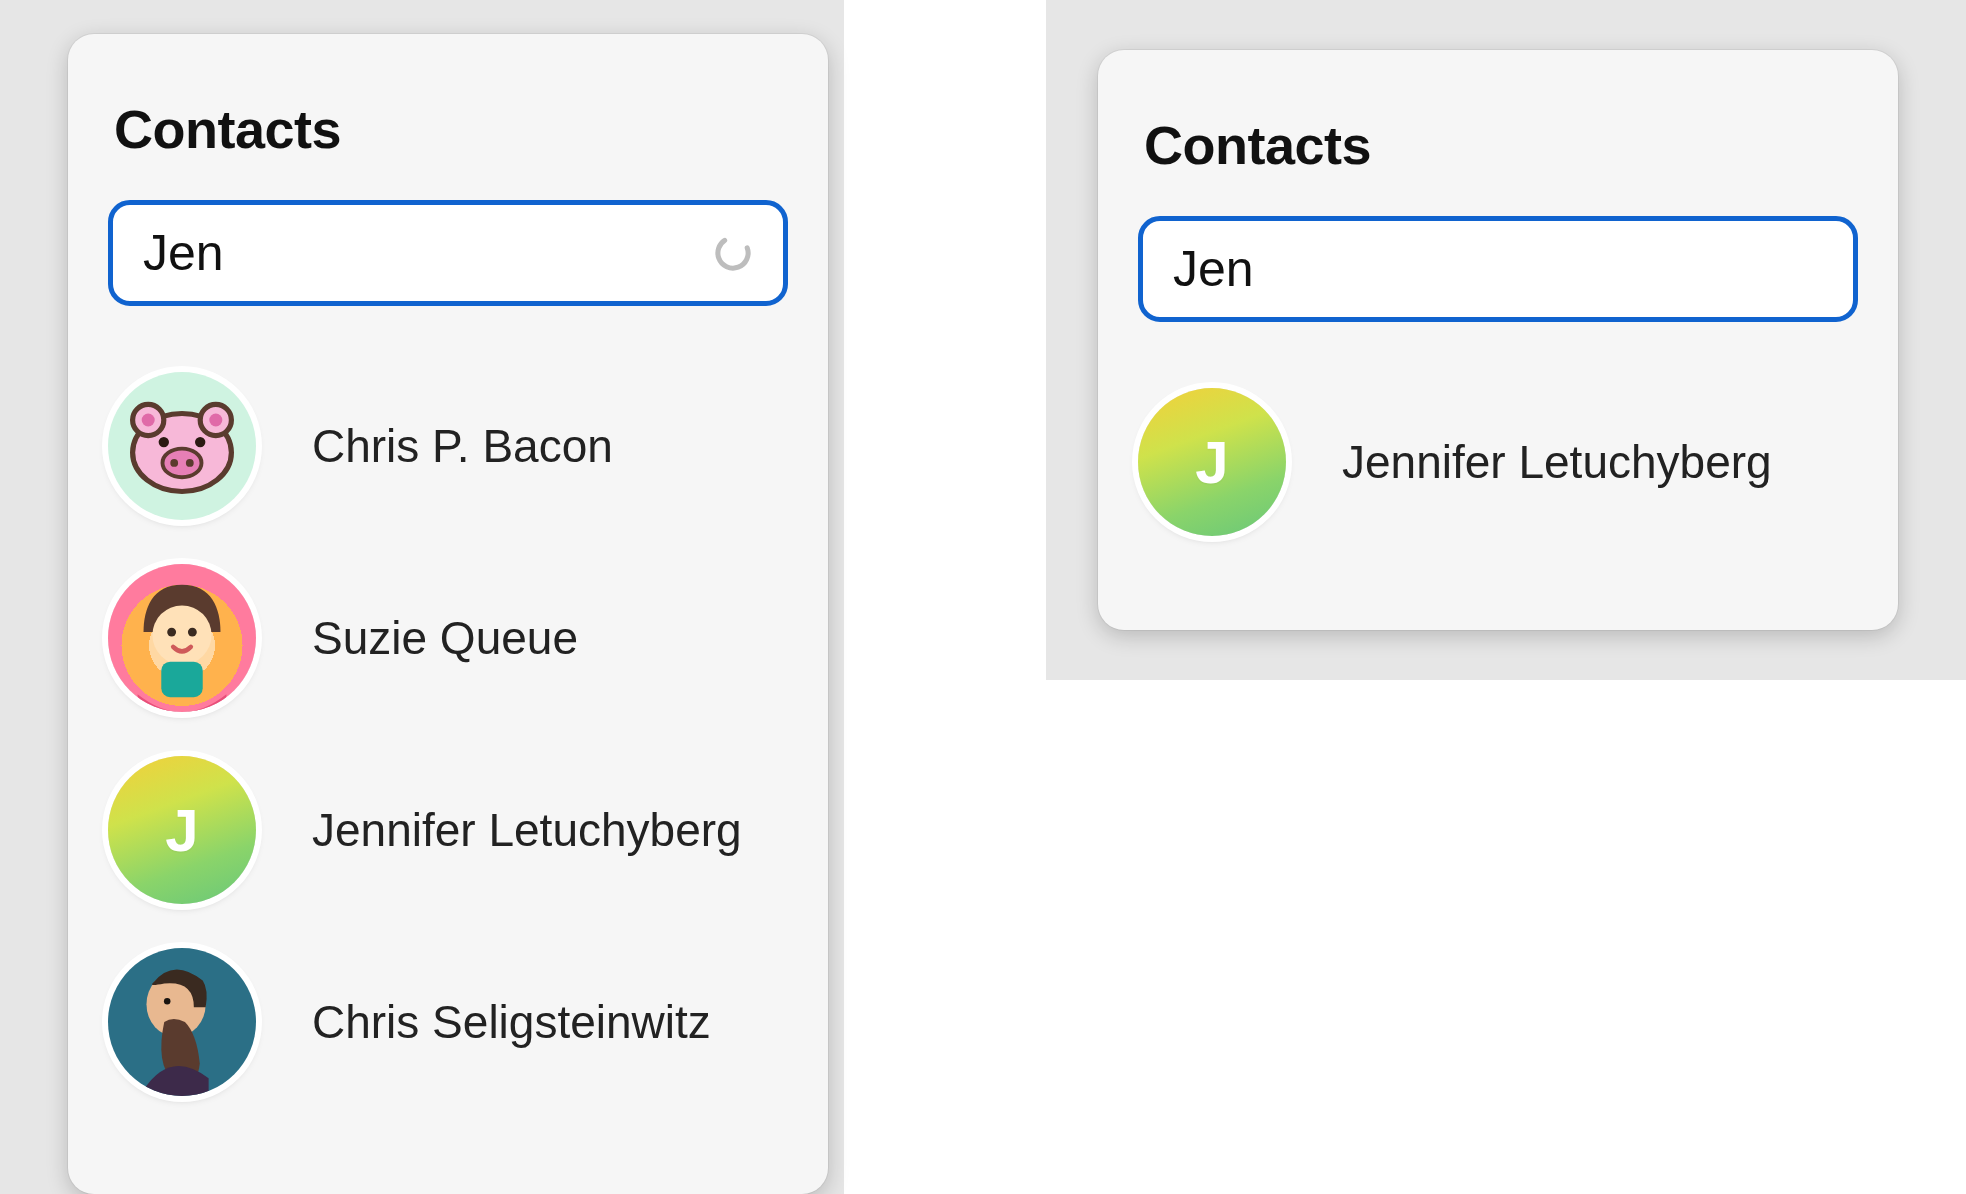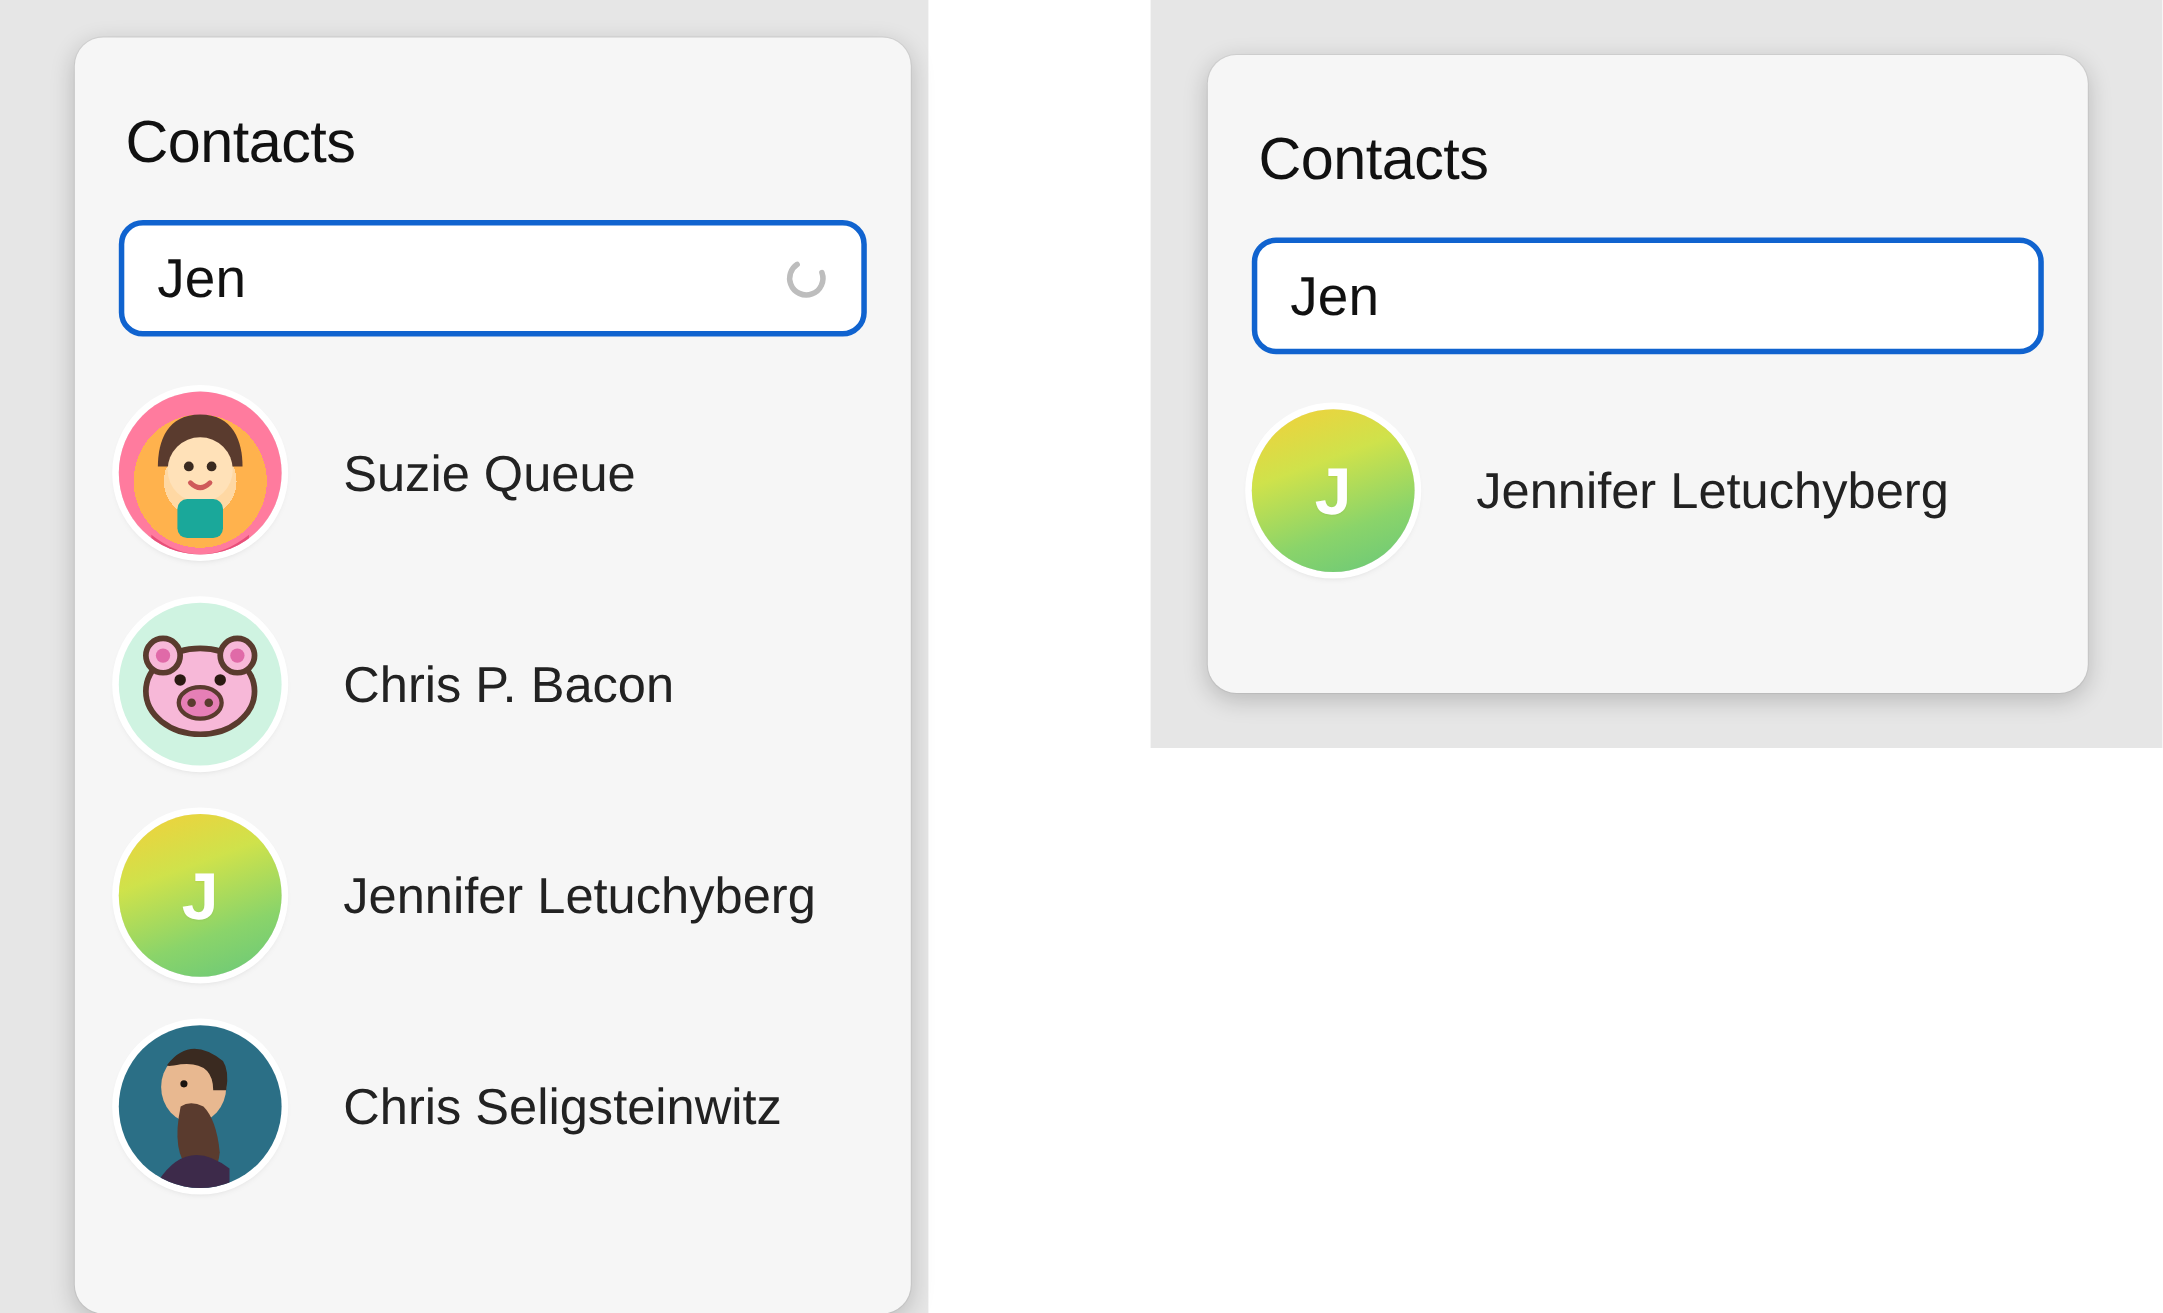--- a/index.html
+++ b/index.html
@@ -32,29 +32,29 @@
     background: #f6f6f6;
     border-radius: 26px;
     box-shadow: 0 6px 22px rgba(0,0,0,0.20), 0 0 0 1px rgba(0,0,0,0.05);
     padding: 40px 40px 40px 40px;
   }
   .card.left  { left: 68px;  top: 34px; width: 760px; height: 1160px; }
   .card.right { left: 1098px; top: 50px; width: 800px; height: 580px; }
 
   .title {
     font-size: 54px;
-    font-weight: 400;
+    font-weight: 700;
     letter-spacing: -0.5px;
     margin: 24px 0 40px 6px;
   }
 
   .search-wrap {
     position: relative;
     width: 100%;
-    margin-bottom: 50px;
+    margin-bottom: 66px;
   }
   .search {
     width: 100%;
     height: 106px;
     border-radius: 22px;
     border: 5px solid #1063cf;
     background: #fff;
     font-size: 50px;
     padding: 0 90px 0 30px;
     outline: none;
@@ -140,56 +140,56 @@
     <div class="search-wrap">
       <input class="search" type="text" value="Jen" style="">
       <span class="spinner">
         <svg width="42" height="42" viewBox="0 0 50 50">
           <circle cx="25" cy="25" r="18" fill="none" stroke="#bdbdbd" stroke-width="6" stroke-linecap="round" stroke-dasharray="80 40" transform="rotate(-20 25 25)"></circle>
         </svg>
       </span>
     </div>
 
     <div class="list">
-
-      <div class="row">
-        <div class="avatar av-suzie">
-          <svg width="148" height="148" viewBox="0 0 100 100">
-            <path d="M50 14 C30 14 24 30 24 46 L76 46 C76 30 70 14 50 14 Z" fill="#5a3b2e"></path>
-            <circle cx="50" cy="48" r="20" fill="#ffe1b8"></circle>
-            <path d="M30 48 q-4 16 20 16 q24 0 20 -16" fill="none"></path>
-            <circle cx="43" cy="46" r="3" fill="#3a2a20"></circle>
-            <circle cx="57" cy="46" r="3" fill="#3a2a20"></circle>
-            <path d="M44 56 q6 6 12 0" stroke="#cf5a5a" stroke-width="3" fill="none" stroke-linecap="round"></path>
-            <rect x="36" y="66" width="28" height="24" rx="6" fill="#1aa89a"></rect>
-            <path d="M20 88 q30 24 60 0 l0 20 l-60 0 z" fill="#e84f7a"></path>
-          </svg>
-        </div>
-        <div class="name">Suzie Queue</div>
-      </div>
 
       <div class="row">
         <div class="avatar av-pig">
           <svg width="130" height="130" viewBox="0 0 100 100">
             <ellipse cx="50" cy="55" rx="38" ry="30" fill="#f7b8d8" stroke="#5a3b2e" stroke-width="4"></ellipse>
             <circle cx="24" cy="30" r="12" fill="#f7b8d8" stroke="#5a3b2e" stroke-width="4"></circle>
             <circle cx="76" cy="30" r="12" fill="#f7b8d8" stroke="#5a3b2e" stroke-width="4"></circle>
             <circle cx="24" cy="30" r="5" fill="#e06aa8"></circle>
             <circle cx="76" cy="30" r="5" fill="#e06aa8"></circle>
             <ellipse cx="50" cy="63" rx="15" ry="11" fill="#e67fb6" stroke="#5a3b2e" stroke-width="3"></ellipse>
             <circle cx="44" cy="63" r="3" fill="#5a3b2e"></circle>
             <circle cx="56" cy="63" r="3" fill="#5a3b2e"></circle>
             <circle cx="36" cy="47" r="4" fill="#2b1a12"></circle>
             <circle cx="64" cy="47" r="4" fill="#2b1a12"></circle>
           </svg>
         </div>
         <div class="name">Chris P. Bacon</div>
       </div>
 
       <div class="row">
+        <div class="avatar av-suzie">
+          <svg width="148" height="148" viewBox="0 0 100 100">
+            <path d="M50 14 C30 14 24 30 24 46 L76 46 C76 30 70 14 50 14 Z" fill="#5a3b2e"></path>
+            <circle cx="50" cy="48" r="20" fill="#ffe1b8"></circle>
+            <path d="M30 48 q-4 16 20 16 q24 0 20 -16" fill="none"></path>
+            <circle cx="43" cy="46" r="3" fill="#3a2a20"></circle>
+            <circle cx="57" cy="46" r="3" fill="#3a2a20"></circle>
+            <path d="M44 56 q6 6 12 0" stroke="#cf5a5a" stroke-width="3" fill="none" stroke-linecap="round"></path>
+            <rect x="36" y="66" width="28" height="24" rx="6" fill="#1aa89a"></rect>
+            <path d="M20 88 q30 24 60 0 l0 20 l-60 0 z" fill="#e84f7a"></path>
+          </svg>
+        </div>
+        <div class="name">Suzie Queue</div>
+      </div>
+
+      <div class="row">
         <div class="avatar av-letter">
           <span class="letter">J</span>
         </div>
         <div class="name">Jennifer Letuchyberg</div>
       </div>
 
       <div class="row">
         <div class="avatar av-alex">
           <svg width="148" height="148" viewBox="0 0 100 100">
             <ellipse cx="46" cy="38" rx="20" ry="22" fill="#e8b890"></ellipse>

